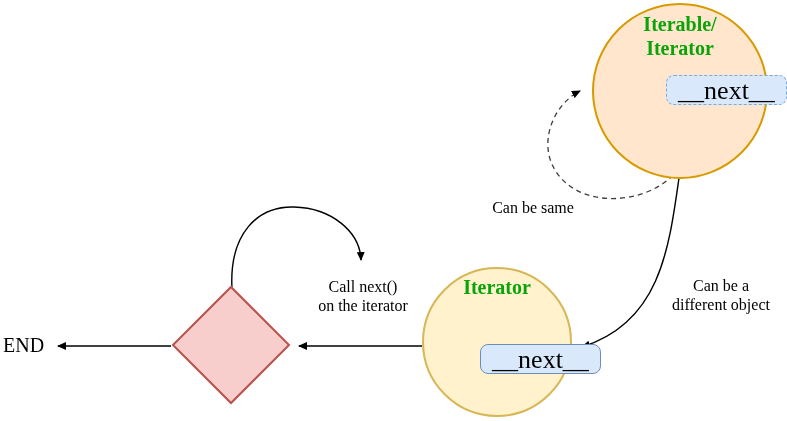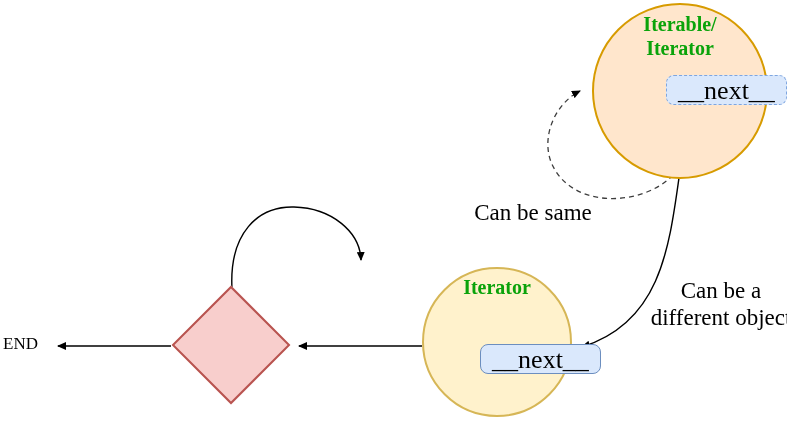--- a/index.html
+++ b/index.html
@@ -36,25 +36,25 @@
   
   .diamond{
     position:absolute;box-sizing:border-box;
     width:84px;height:84px;
     background:#F8CECC;border:2px solid #B85450;
     transform:rotate(45deg);
   }
   
   .annot{
     position:absolute;text-align:center;
-    font-size:23px;line-height:1.18;
+    font-size:16px;line-height:1.18;
     white-space:pre-line;
   }
   .end-label{
-    position:absolute;font-size:17px;line-height:1;
+    position:absolute;font-size:20px;line-height:1;
   }
   svg.connectors{
     position:absolute;left:0;top:0;width:787px;height:421px;
     pointer-events:none;
   }
 </style>
 </head>
 <body>
 
 <div class="canvas">
@@ -88,15 +88,17 @@
   <div class="node-title" style="left:422px;top:276px;width:150px;">Iterator</div>
   <div class="method-box solid" style="left:436px;top:344px;width:121px;height:30px;">
     <span>__next__</span>
   </div>
 
   <div class="diamond" style="left:189px;top:303px;"></div>
 
   <div class="annot" style="left:448px;top:199px;width:170px;">Can be same</div>
   <div class="annot" style="left:636px;top:277px;width:170px;">Can be a
 different object</div>
+  <div class="annot" style="left:278px;top:278px;width:170px;">Call next()
+on the iterator</div>
   <div class="end-label" style="left:3px;top:335px;">END</div>
 
 </div>
 
 </body></html>

